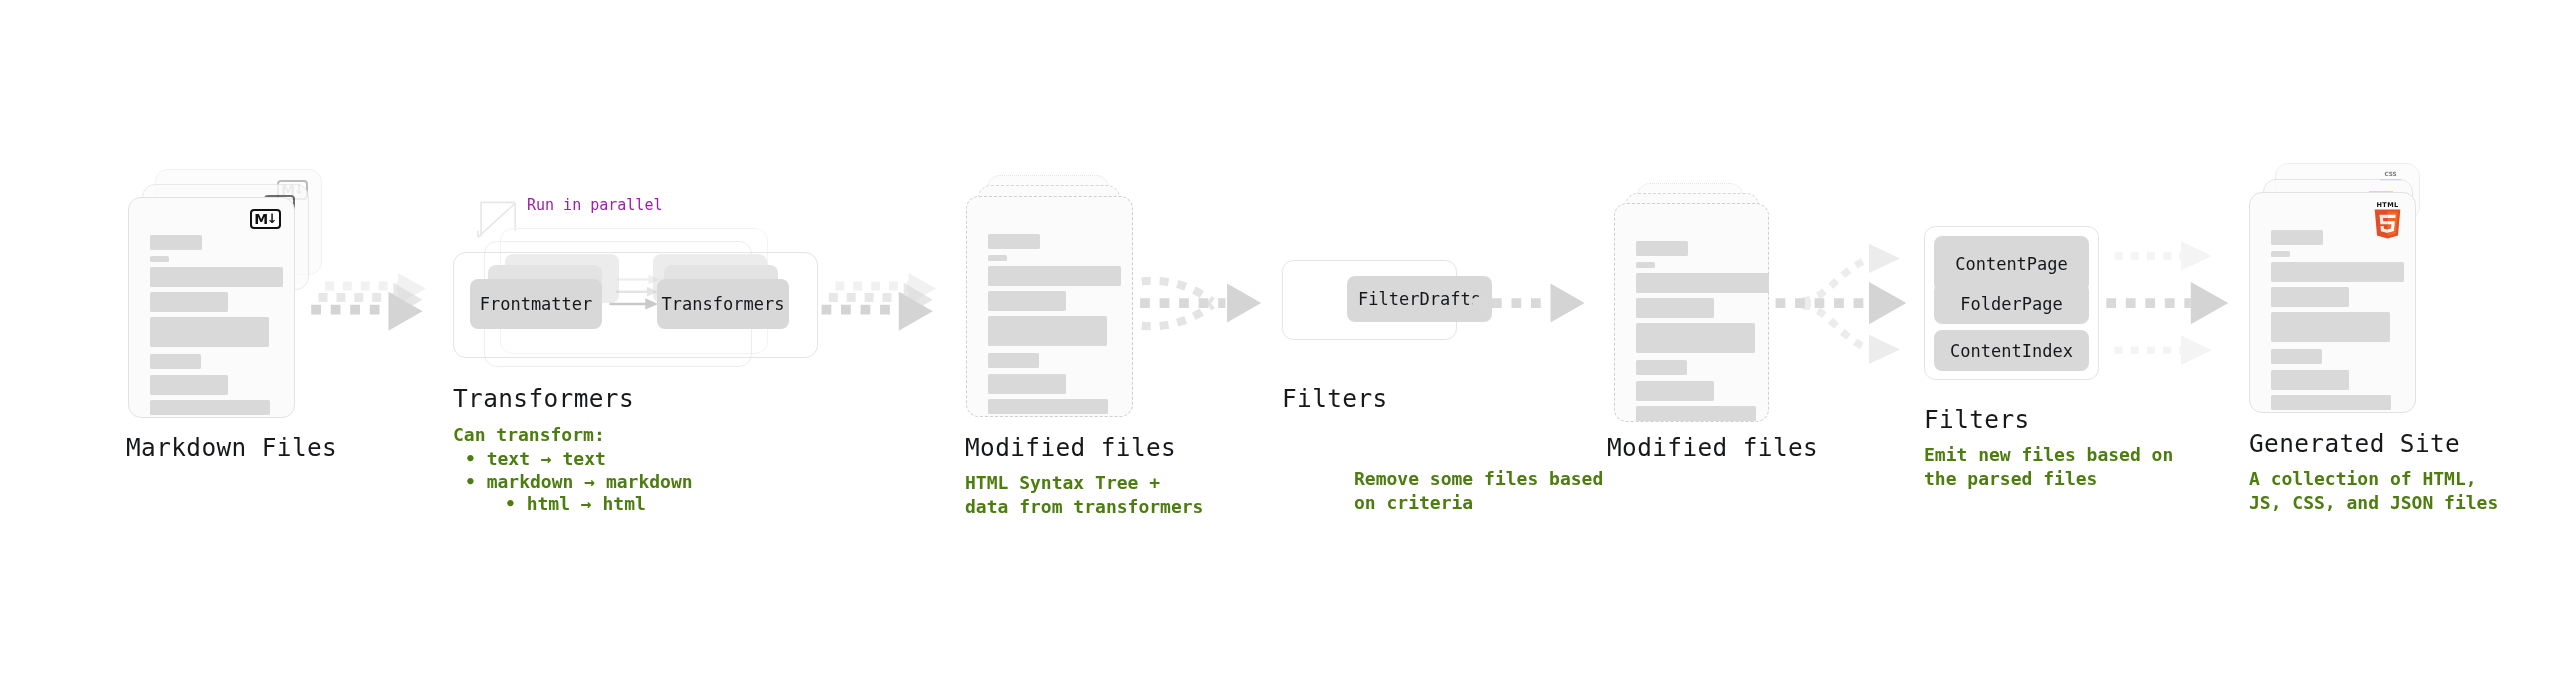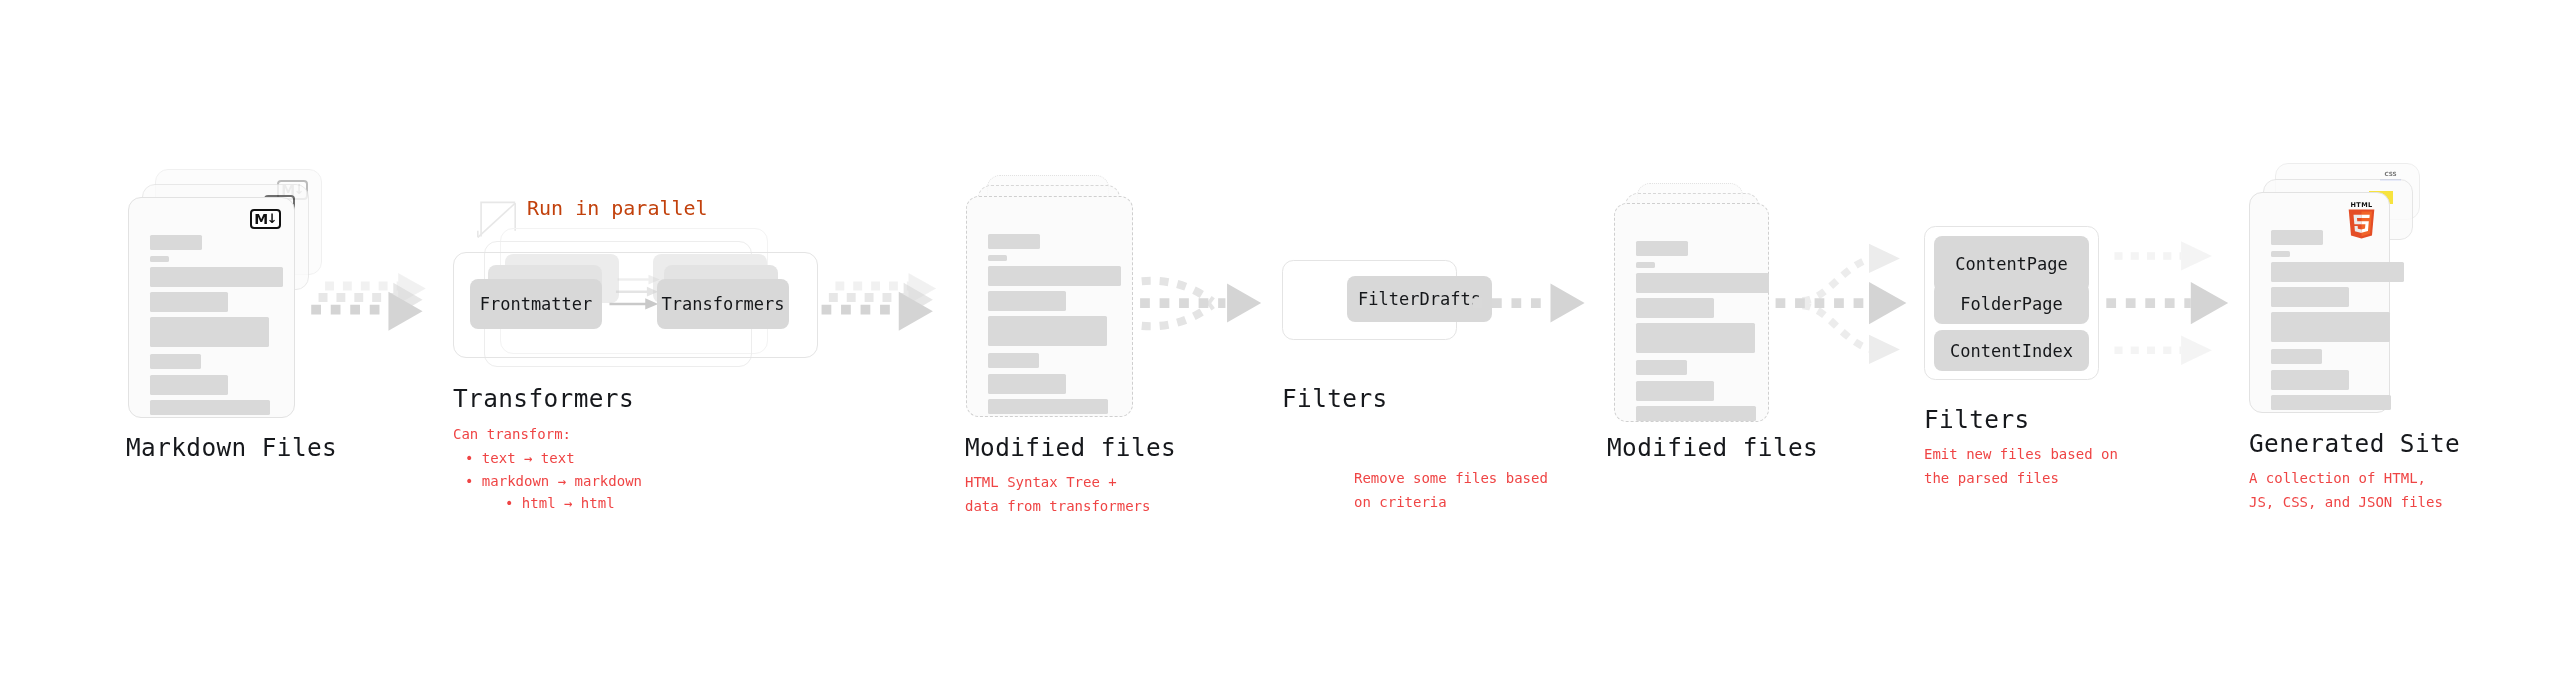--- a/index.html
+++ b/index.html
@@ -11,22 +11,22 @@
   #stage{position:relative;width:2576px;height:681px;}
 
   
   .cap-title{
     position:absolute;
     font-size:24.4px;letter-spacing:0.4px;color:#16181c;
     white-space:nowrap;font-weight:400;
   }
   .cap-sub{
     position:absolute;
-    font-size:14px;line-height:23.6px;color:#ef4444;
-    white-space:pre;font-weight:400;
+    font-size:18px;line-height:23.6px;color:#4d7c0f;
+    white-space:pre;font-weight:700;
   }
 
   
   .doc{
     position:absolute;
     background:#fbfbfb;
     border:1.6px solid #e2e2e2;
     border-radius:13px;
     box-sizing:border-box;
   }
@@ -96,21 +96,21 @@
     border-radius:8.1px;
     display:flex;align-items:center;justify-content:center;
     font-size:17px;color:#15171a;white-space:nowrap;
     box-sizing:border-box;
   }
   .pill.g1{background:#e3e3e3;}
   .pill.g2{background:#ececec;}
 
   .runlabel{
     position:absolute;
-    font-size:20px;color:#c2410c;white-space:nowrap;
+    font-size:15px;color:#a21caf;white-space:nowrap;
   }
 
   svg.ov{position:absolute;top:0;left:0;overflow:visible;pointer-events:none;}
 </style>
 </head>
 <body>
 
 <div id="stage">
 
   <div>
@@ -330,21 +330,21 @@
       <div class="css-badge" style="right:18px;top:7.3px;">
         <div class="t">CSS</div>
         <div class="bar"></div>
       </div>
     </div>
 
     <div class="doc ghost" style="left:2263px;top:179px;width:150px;height:61px;opacity:.85;">
       <div class="js-badge" style="right:18.7px;top:11.4px;"></div>
     </div>
 
-    <div class="doc" style="left:2249px;top:192px;width:141px;height:221px;">
+    <div class="doc" style="left:2249px;top:192px;width:167px;height:221px;">
       <div class="h5" style="right:13px;top:8.1px;">
         <div class="lbl">HTML</div>
         <svg width="29" height="32.5" viewBox="0 0 512 560">
           <path fill="#E44D26" d="M71 460L30 0h452l-41 460-185 52z"></path>
           <path fill="#F16529" d="M256 472l150-42 35-394H256z"></path>
           <path fill="#EBEBEB" d="M256 208h-75l-5-58h80V94H115l1 15 14 153h126zm0 148l-1 1-63-17-4-45h-56l8 89 115 32 1-1z"></path>
           <path fill="#FFF" d="M255 208v56h70l-7 74-63 17v58l115-32 1-9 13-148 2-16zm0-114v56h141l1-13 3-28 1-15z"></path>
         </svg>
       </div>
       <div class="skel" style="left:21px;top:37px;width:52px;height:14.6px;"></div>

